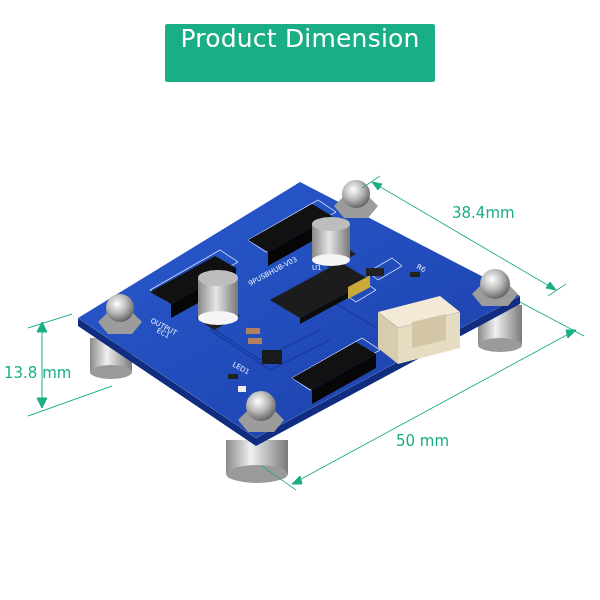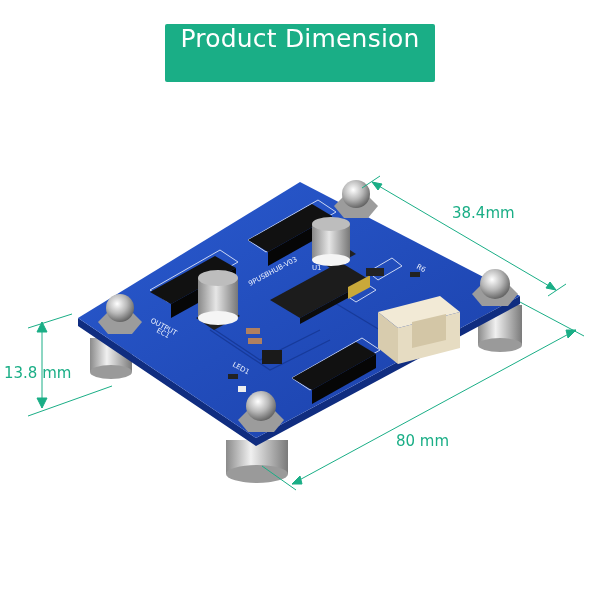--- a/index.html
+++ b/index.html
@@ -208,13 +208,13 @@
     <line x1="42" y1="322" x2="42" y2="408"></line>
     <line x1="28" y1="328" x2="72" y2="314"></line>
     <line x1="28" y1="416" x2="112" y2="386"></line>
     <polygon points="42,322 37,332 47,332"></polygon>
     <polygon points="42,408 37,398 47,398"></polygon>
   </g>
 </svg>
 
 <span class="dim-label" style="left:452px; top:204px;">38.4mm</span>
 <span class="dim-label" style="left:4px; top:364px;">13.8 mm</span>
-<span class="dim-label" style="left:396px; top:432px;">80 mm</span>
+<span class="dim-label" style="left:396px; top:432px;">50 mm</span>
 
 </body></html>

